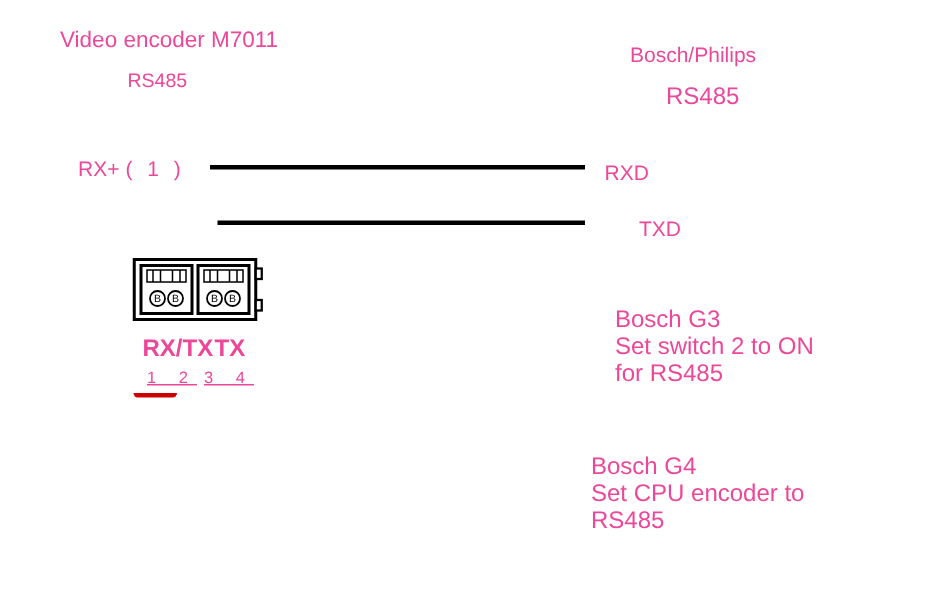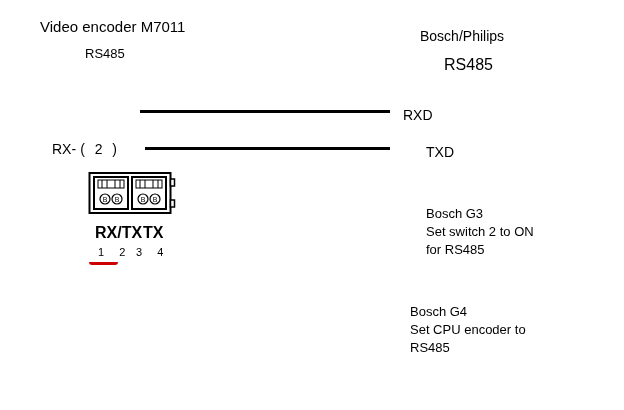--- a/index.html
+++ b/index.html
@@ -2,21 +2,21 @@
 <html><head>
 <meta charset="utf-8">
 <style>
   html, body { margin: 0; padding: 0; background: #ffffff; }
   .canvas {
     position: relative;
     width: 624px;
     height: 368px;
     background: #ffffff;
     font-family: "Liberation Sans", sans-serif;
-    color: #000000;
+    color: #ec4899;
     overflow: hidden;
   }
   .abs { position: absolute; white-space: nowrap; }
 
   .title      { left: 40px;  top: 18px;  font-size: 15px; }
   .subtitle   { left: 85px;  top: 46px;  font-size: 13px; }
 
   .rh1        { left: 406px; top: 28px;  font-size: 14px; margin-left: 14px; }
   .rh2        { left: 444px; top: 56px;  font-size: 16px; }
 
@@ -32,48 +32,48 @@
   .rlab       { font-size: 14px; }
   .rlab1      { left: 403px; top: 107px; }
   .rlab2      { left: 426px; top: 144px; }
 
   .connector  { left: 88px; top: 170px; }
 
   .clab       { font-size: 16px; font-weight: 700; }
   .clab1      { left: 95px;  top: 224px; }
   .clab2      { left: 143px; top: 224px; }
 
-  .cpins      { font-size: 11px; letter-spacing: 6px; }
+  .cpins      { font-size: 11px; letter-spacing: 6px; text-decoration: underline; }
   .cpins1     { left: 98px;  top: 246px; }
   .cpins2     { left: 136px; top: 246px; }
 
   .underline  { position: absolute; left: 89px; top: 262px; width: 29px; height: 3px;
                 background: #cc0000; border-radius: 0 0 3px 3px; }
 
-  .note       { font-size: 13px; line-height: 18px; margin-left: 16px; }
+  .note       { font-size: 16px; line-height: 18px; }
   .note1      { left: 410px; top: 205px; }
   .note2      { left: 394px; top: 303px; }
 </style>
 </head>
 <body>
 
 <div class="canvas">
 
   <div class="abs title">Video encoder M7011</div>
   <div class="abs subtitle">RS485</div>
 
   <div class="abs rh1">Bosch/Philips</div>
   <div class="abs rh2">RS485</div>
 
+  <div class="abs sig sig1">
+    <span>RX+</span><span class="pin">( 1 )</span>
+  </div>
   <div class="wire wire1"></div>
   <div class="abs rlab rlab1">RXD</div>
 
-  <div class="abs sig sig2">
-    <span>RX-</span><span class="pin">( 2 )</span>
-  </div>
   <div class="wire wire2"></div>
   <div class="abs rlab rlab2">TXD</div>
 
   <div class="abs connector">
     <svg width="88" height="46" viewBox="0 0 88 46" xmlns="http://www.w3.org/2000/svg">
 
       <rect x="1.5" y="3" width="81" height="40" fill="#ffffff" stroke="#000000" stroke-width="2"></rect>
 
       <rect x="82.5" y="9" width="4" height="7" fill="#ffffff" stroke="#000000" stroke-width="1.5"></rect>
       <rect x="82.5" y="30" width="4" height="7" fill="#ffffff" stroke="#000000" stroke-width="1.5"></rect>

